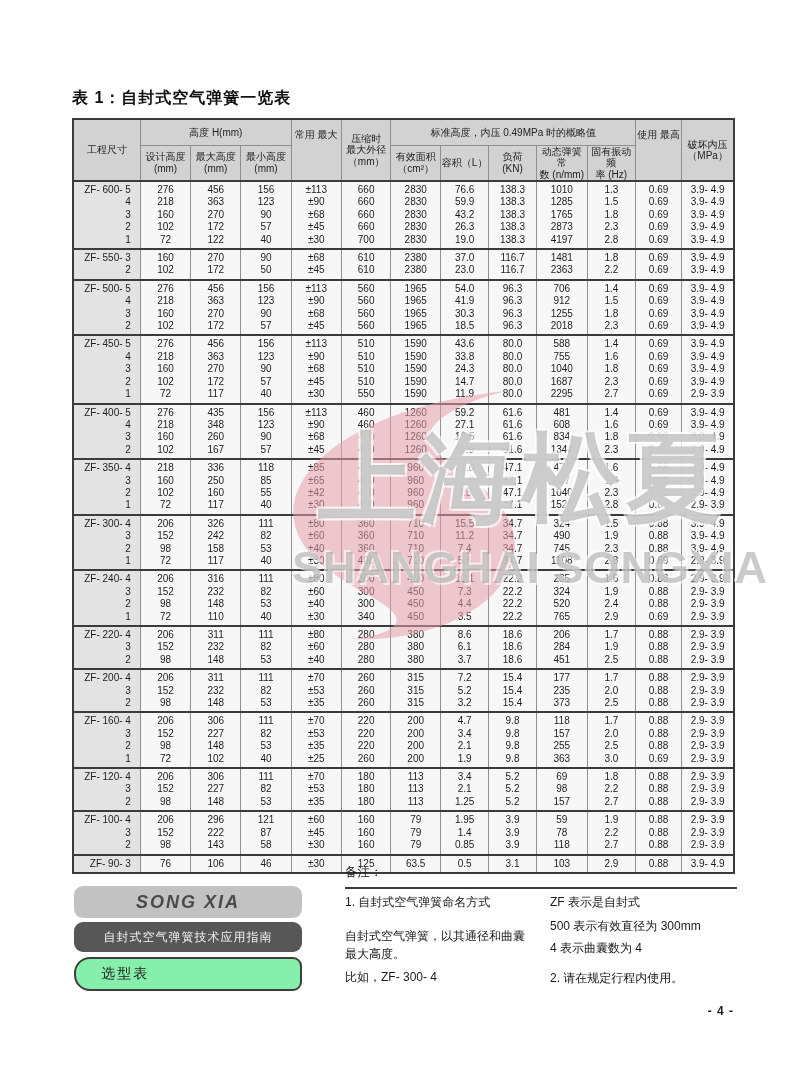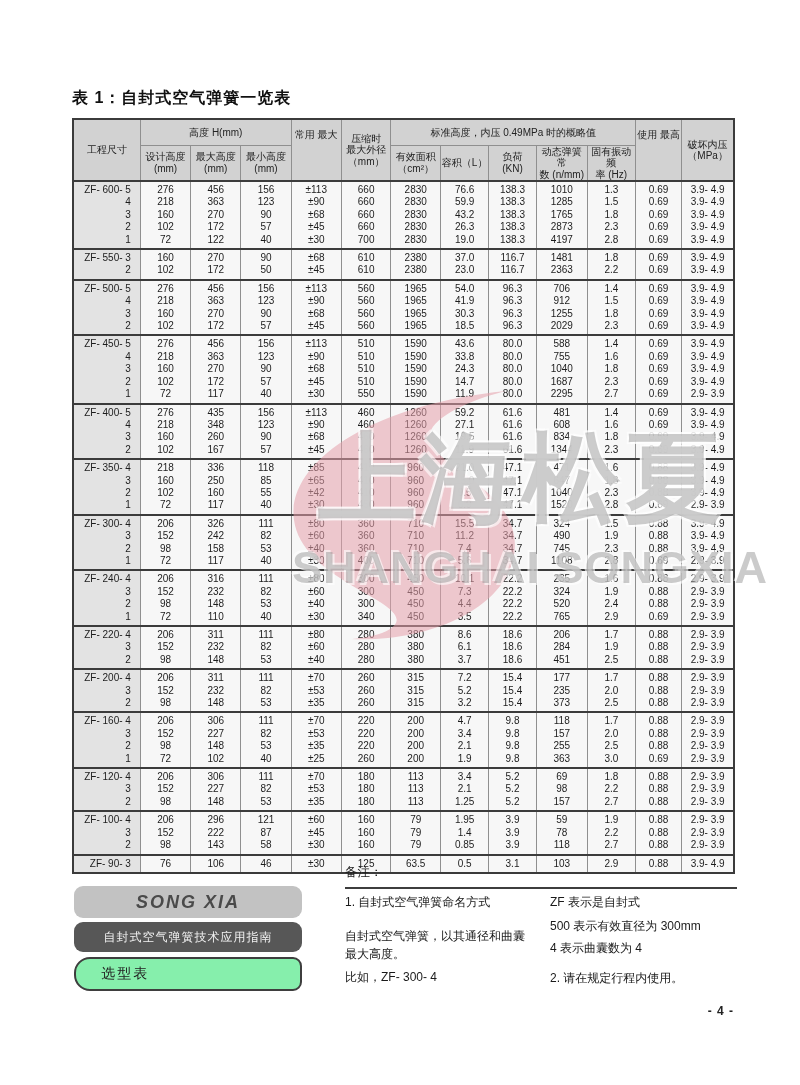--- a/index.html
+++ b/index.html
@@ -265,21 +265,21 @@
           <tr class="group-last">
             <td class="label-cell">2</td>
             <td>102</td>
             <td>172</td>
             <td>57</td>
             <td>±45</td>
             <td>560</td>
             <td>1965</td>
             <td>18.5</td>
             <td>96.3</td>
-            <td>2029</td>
+            <td>2018</td>
             <td>2.3</td>
             <td>0.69</td>
             <td>3.9- 4.9</td>
           </tr>
           <tr class="group-first">
             <td class="label-cell">ZF- 450- 5</td>
             <td>276</td>
             <td>456</td>
             <td>156</td>
             <td>±113</td>

